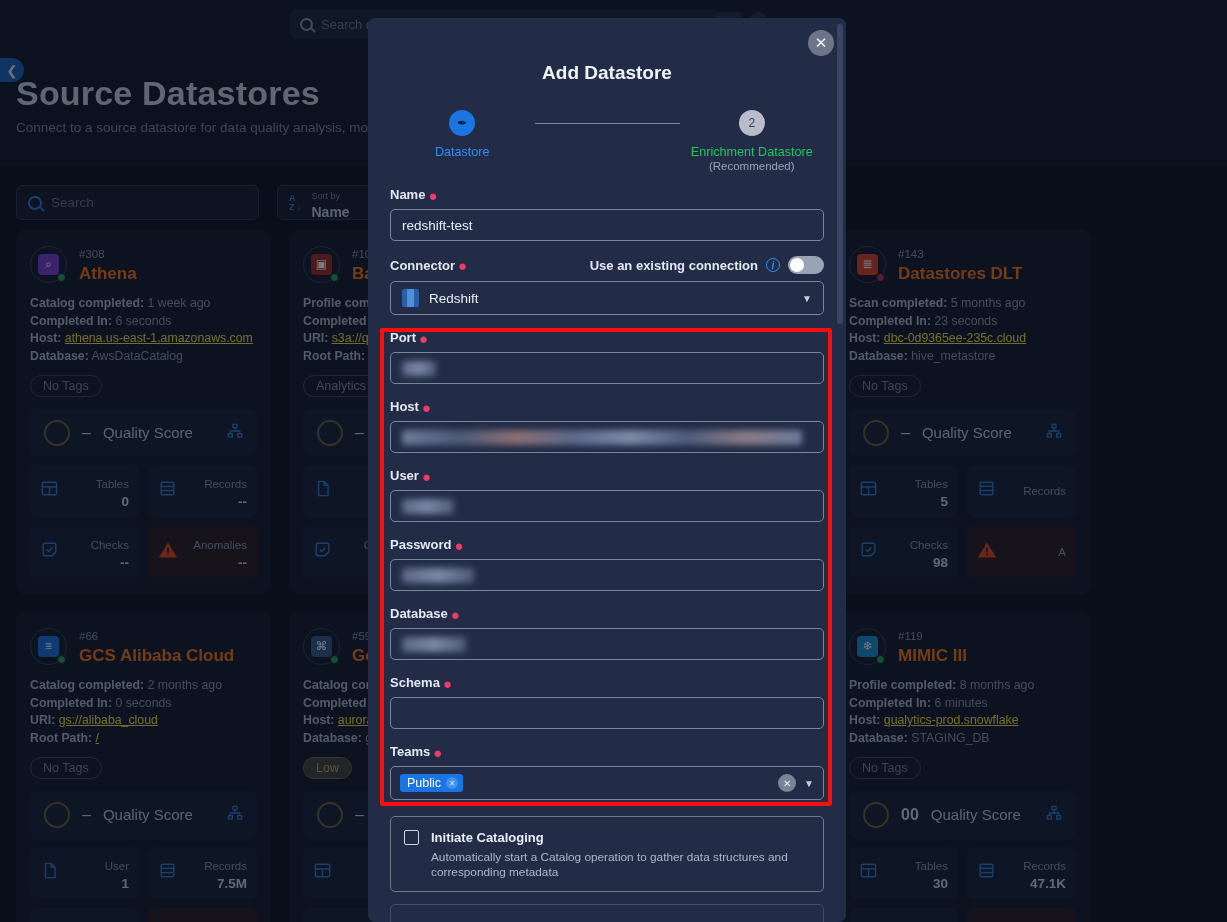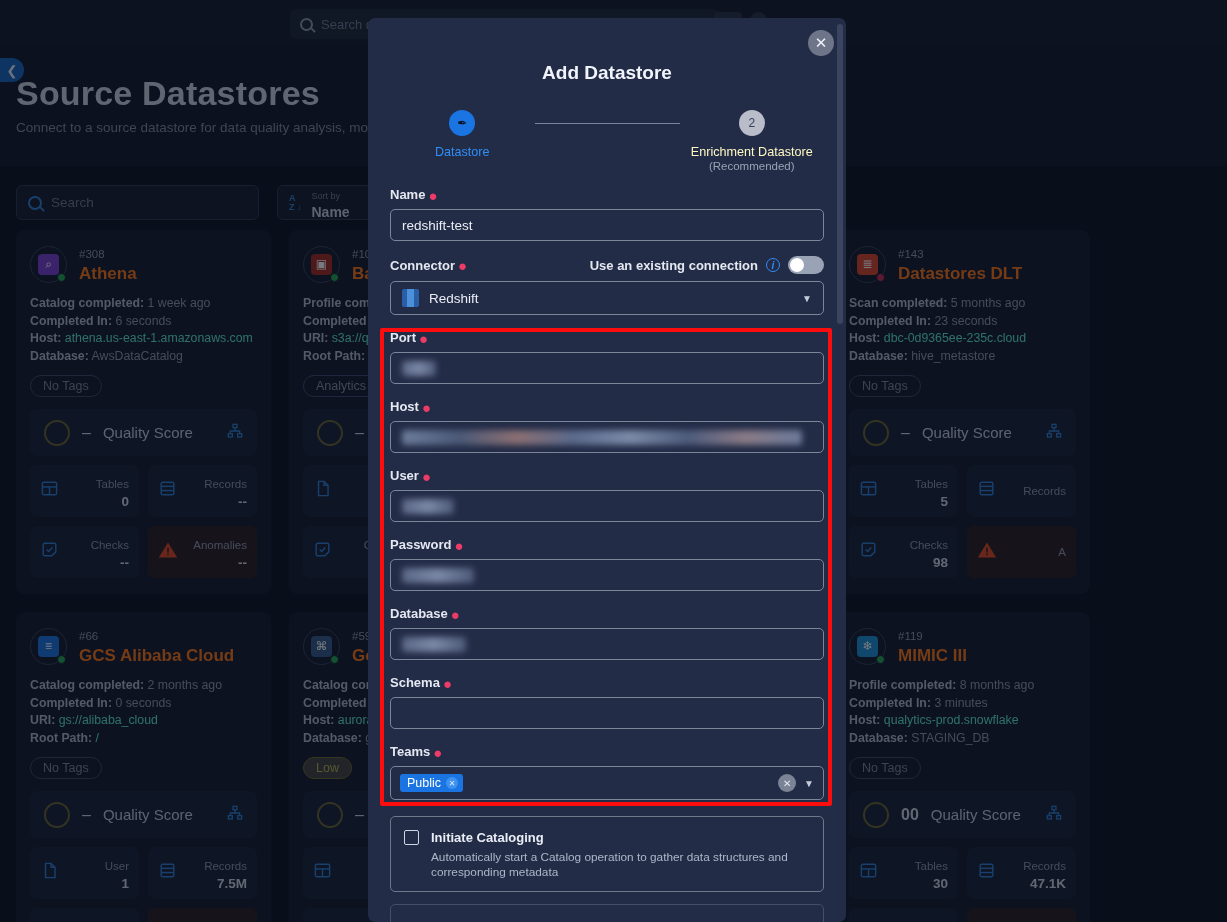--- a/index.html
+++ b/index.html
@@ -94,21 +94,21 @@
   }
   .dot {
     position: absolute; right: 0px; bottom: 0px; width: 9px; height: 9px;
     border-radius: 50%; border: 1.5px solid #131a2b;
   }
   .card-id { font-size: 11.5px; color: #8d98b0; }
   .card-name { font-size: 17px; font-weight: 700; color: #f97316; margin-top: 2px;
     white-space: nowrap; overflow: hidden; }
   .meta { margin-top: 11px; font-size: 12.3px; line-height: 17.5px; color: #8e99b2; white-space: nowrap; overflow: hidden; }
   .meta b { color: #aeb8cd; font-weight: 700; }
-  .meta a { color: #5eead4; }
+  .meta a { color: #fde047; text-decoration: underline; }
   .tag {
     display: inline-block; margin-top: 10px; padding: 3px 12px; border-radius: 13px;
     border: 1px solid #3a4566; color: #7b welcome; font-size: 12.5px; color: #7b86a0;
   }
   .tag.analytics { border-color: #3d4870; color: #8390ac; }
   .tag.low { border: 1px solid #6e6a2a; background: #404040; color: #b9b24e; }
 
   .qs {
     margin-top: 12px; background: #172038; border-radius: 7px; height: 47px;
     display: flex; align-items: center; padding: 0 14px; gap: 12px;
@@ -155,21 +155,21 @@
   .stepper { display: flex; align-items: flex-start; justify-content: center; margin-top: 26px; }
   .step { width: 160px; text-align: center; }
   .step-circle {
     width: 26px; height: 26px; border-radius: 50%; margin: 0 auto;
     display: flex; align-items: center; justify-content: center; font-size: 12px;
   }
   .step-circle.done { background: #1a74e2; color: #0b1020; }
   .step-circle.pend { background: #b9bdc9; color: #3b4254; }
   .step-label { margin-top: 9px; font-size: 12.6px; }
   .step.active .step-label { color: #2f8ef7; }
-  .step.idle .step-label { color: #fef9c3; }
+  .step.idle .step-label { color: #22c55e; }
   .step-sub { font-size: 11.5px; color: #9aa2b5; margin-top: 1px; }
   .step-line { flex: none; width: 145px; height: 1px; background: #7a8398; margin-top: 13px; }
 
   .field { margin-top: 15px; }
   .f-label { font-size: 13px; font-weight: 700; color: #e4e8f1; }
   .req { color: #ec3b67; font-size: 15px; line-height: 0; vertical-align: middle; margin-left: 3px; }
   .input {
     margin-top: 7px; height: 32px; border: 1px solid #7d8599; border-radius: 5px;
     background: transparent; display: flex; align-items: center; padding: 0 11px;
     font-size: 13.5px; color: #e9edf5;
@@ -641,21 +641,21 @@
             </div>
           </div></div>
         <div class="card"><div class="card-head">
             <span class="avatar">
               <span class="inner" style="background:#1b8fd4;color:#fff">❄</span>
               <span class="dot" style="background:#23a455"></span>
             </span>
             <span><span class="card-id">#119</span><span class="card-name" style="display:block">MIMIC III</span></span>
           </div><div class="meta">
             <div><b>Profile completed:</b> <span>8 months ago</span></div>
-            <div><b>Completed In:</b> <span>3 minutes</span></div>
+            <div><b>Completed In:</b> <span>6 minutes</span></div>
             <div><b>Host:</b> <a>qualytics-prod.snowflake</a></div>
             <div><b>Database:</b> <span>STAGING_DB</span></div>
           </div><span class="tag ">No Tags</span><div class="qs">
             <span class="qs-ring"></span>
             <span class="qs-val">00</span>
             <span class="qs-lbl">Quality Score</span>
             <span class="qs-tree"><svg width="16" height="16" viewBox="0 0 24 24" fill="none" stroke="currentColor" stroke-width="1.9">
                 <rect x="9" y="2" width="6" height="5"></rect>
                 <rect x="2" y="16" width="6" height="5"></rect>
                 <rect x="16" y="16" width="6" height="5"></rect>

